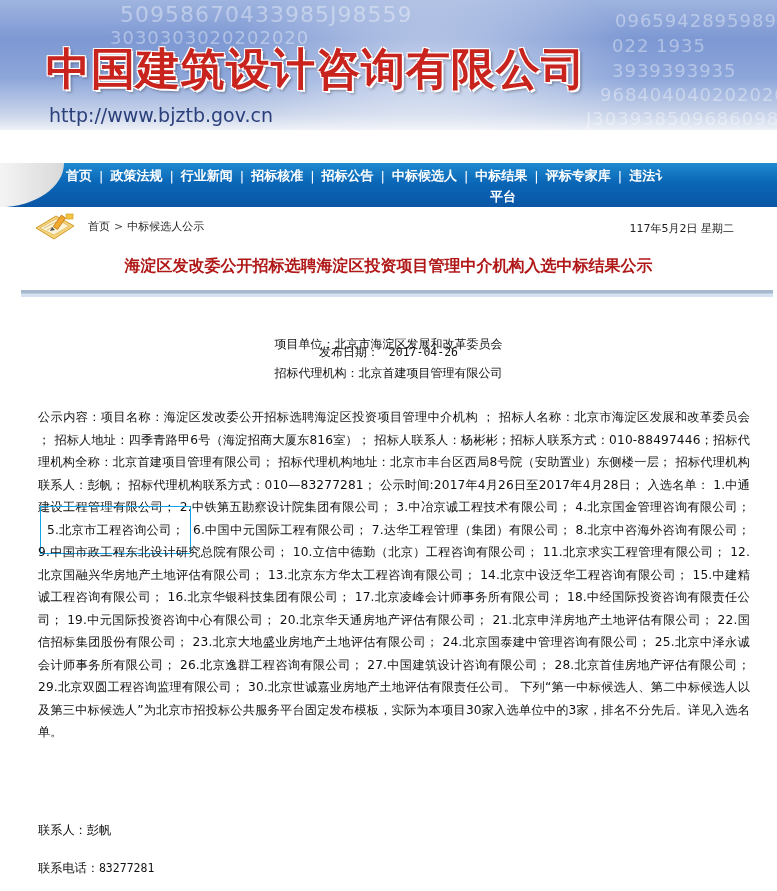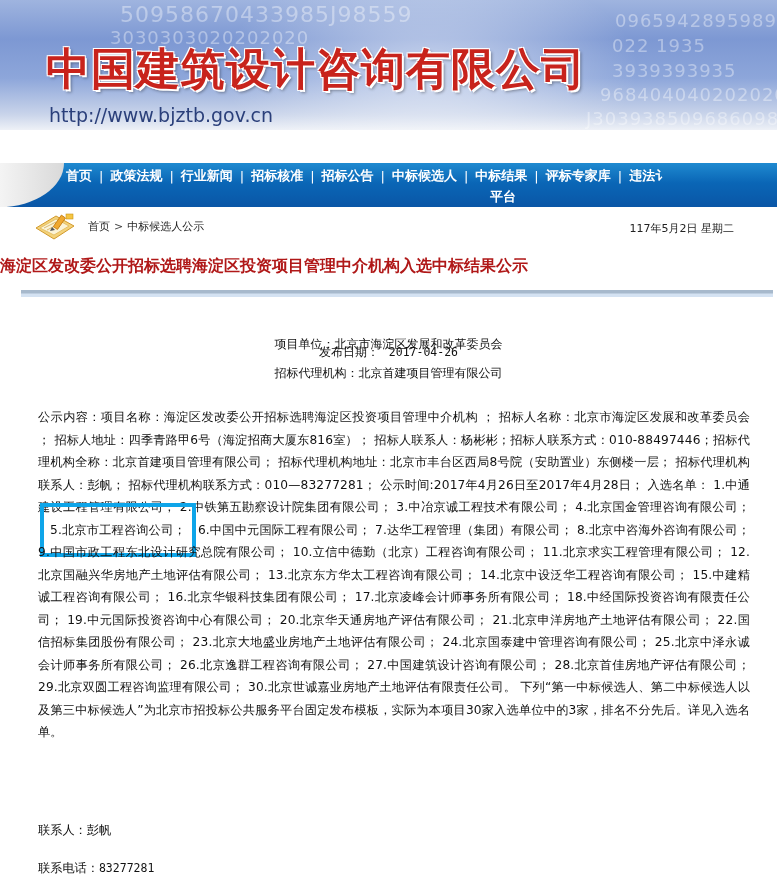--- a/index.html
+++ b/index.html
@@ -65,40 +65,40 @@
   .crumb-row { position: absolute; left: 30px; top: 212px; width: 710px; height: 30px; }
   .crumb-icon { position: absolute; left: 2px; top: 0; width: 46px; height: 30px; }
   .crumbs { position: absolute; left: 58px; top: 7px; font-size: 11px; color: #222; }
   .crumbs span { cursor: default; }
   .crumbs .crumb-link { cursor: pointer; }
   .crumbs .sep { padding: 0 4px; color: #444; }
   .date { position: absolute; right: 6px; top: 9px; font-size: 11px; color: #222; }
 
   
   .art-title {
-    position: absolute; left: 0; top: 256px; width: 777px; 
+    position: absolute; left: 0; top: 256px; width: 777px; text-align: center;
     font-family: "DejaVu Serif", "Liberation Serif", serif;
     font-size: 16px; font-weight: bold; color: #b01818;
   }
   .divider {
     position: absolute; left: 21px; top: 290px; width: 752px; height: 7px;
     background: linear-gradient(180deg, #a7b9cc 0%, #a7b9cc 45%, #d4e2f2 55%, #d4e2f2 100%);
   }
 
   
   .meta { position: absolute; left: 0; width: 777px; text-align: center; font-size: 12px; color: #111; }
   .meta .mono { font-family: "DejaVu Sans Mono", monospace; font-size: 11.5px; }
 
   
   .content {
     position: absolute; left: 38px; top: 406px; width: 712px;
     font-size: 12.2px; line-height: 22.5px; color: #111; text-align: justify; letter-spacing: 0.15px;
   }
   .content .hl {
-    border: 4px solid #0ea5e9; padding: 16px 6px; margin: 18px 2px;
+    border: 1px solid #0ea5e9; padding: 16px 6px; margin: 18px 2px;
   }
   .contact { position: absolute; left: 38px; font-size: 12.2px; color: #111; }
   .contact .mono { font-family: "DejaVu Sans Mono", monospace; font-size: 11.5px; }
 </style>
 </head>
 <body>
 
 <div class="banner">
   <div class="glow"></div>
   <div class="digits" style="left:120px; top:2px; font-size:22px;">50958670433985J98559</div>

